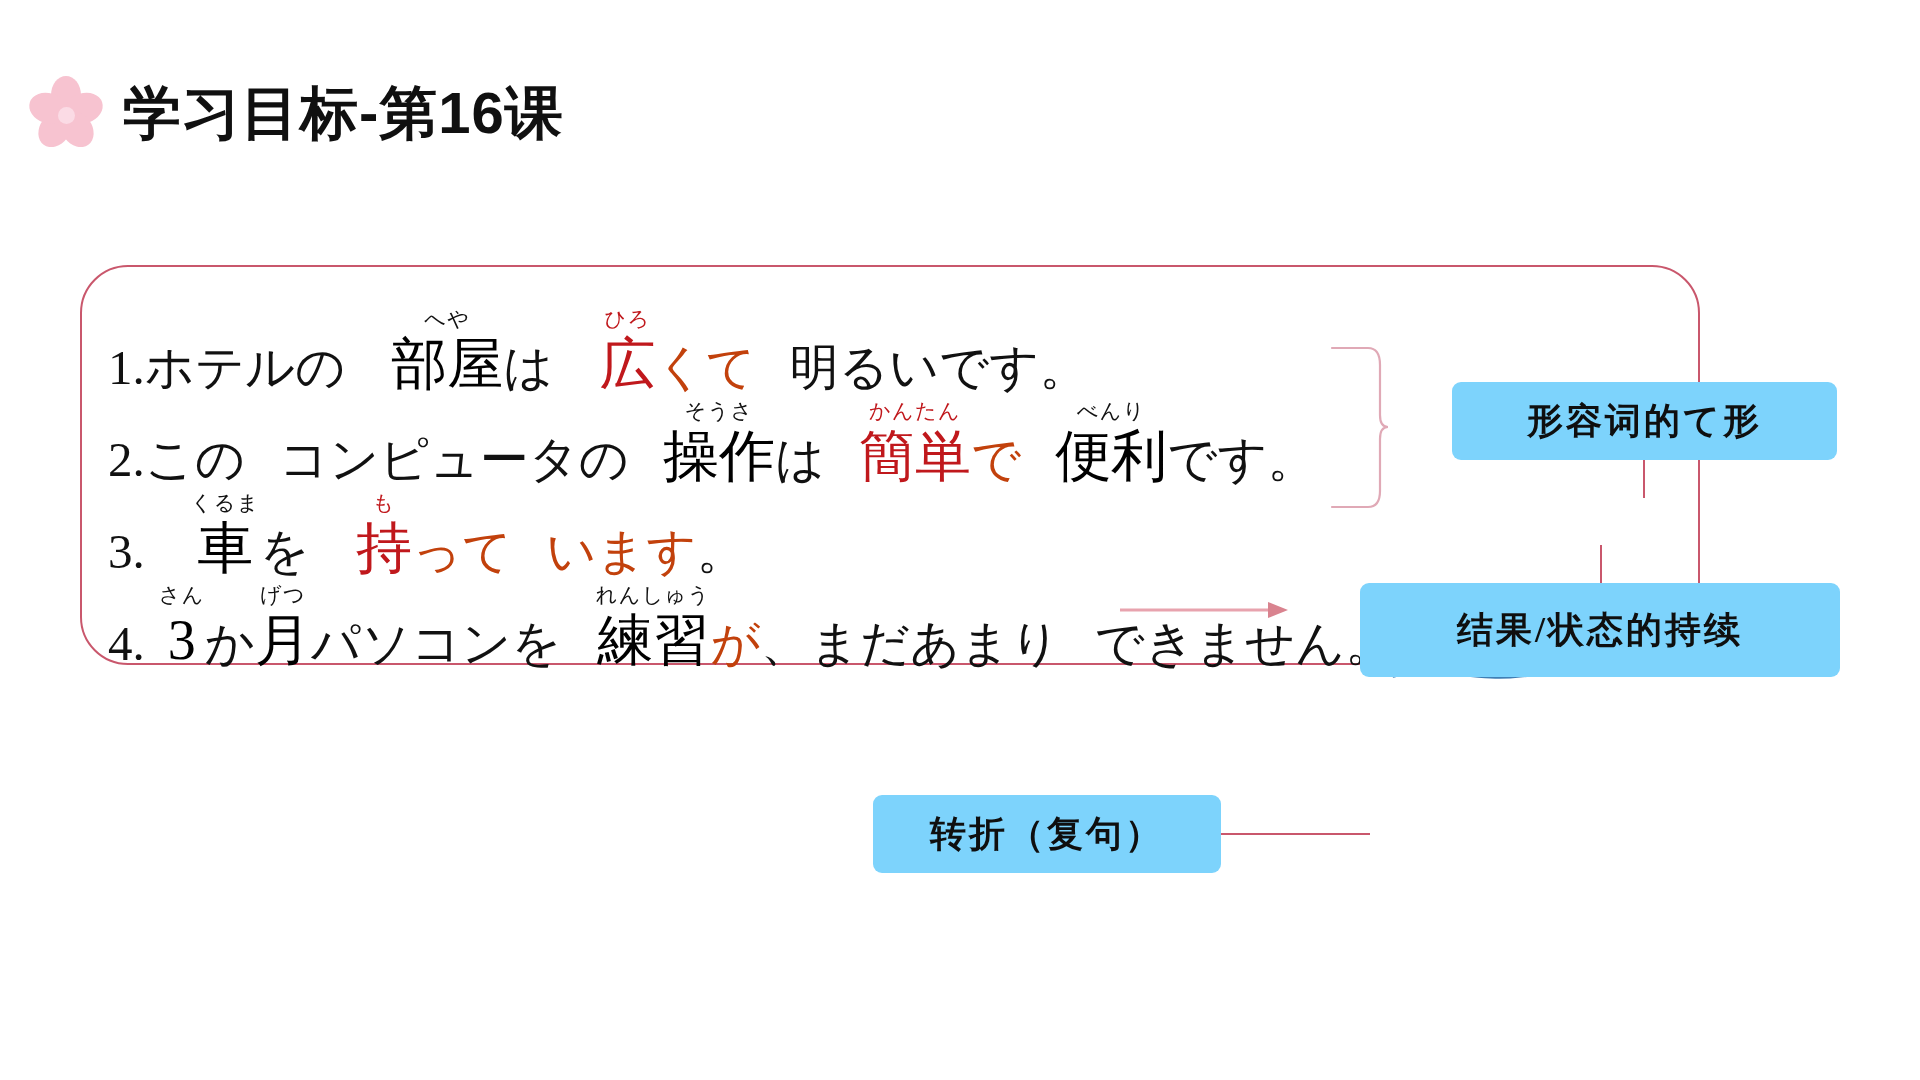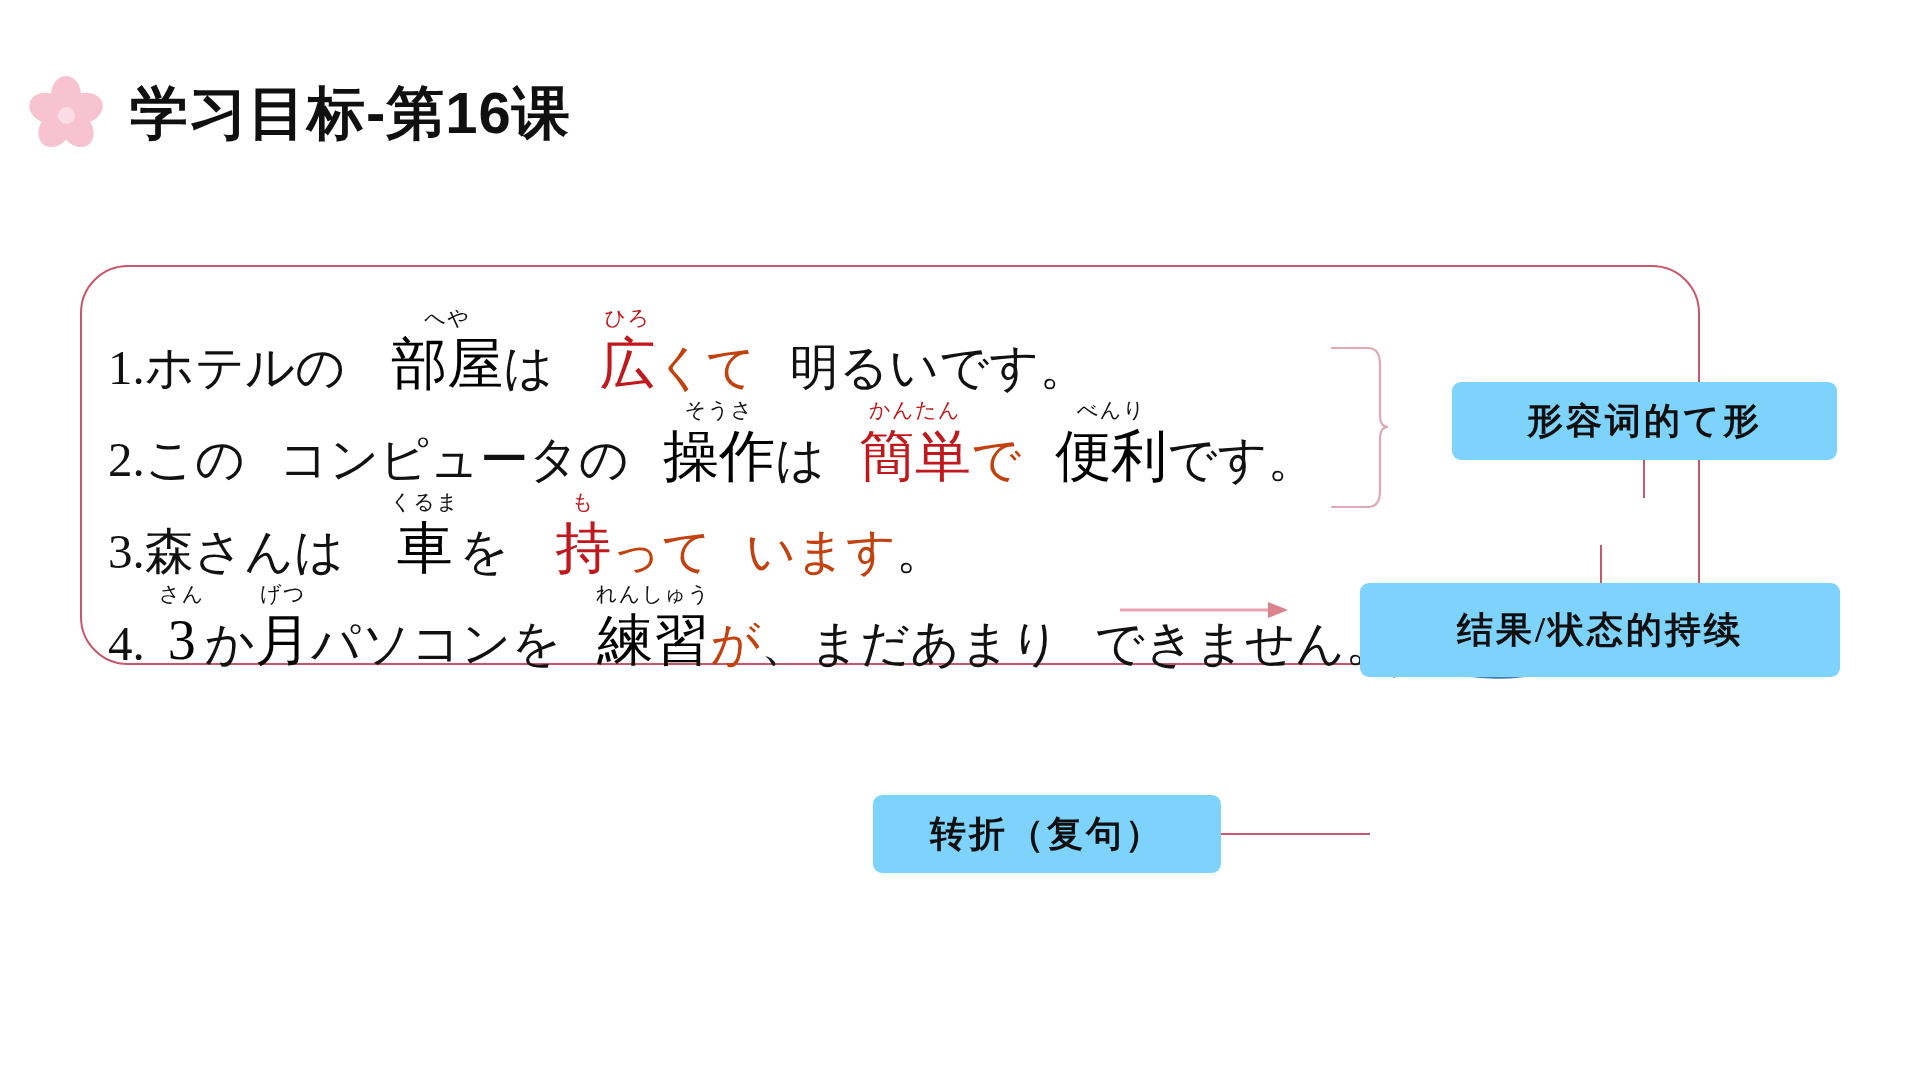--- a/index.html
+++ b/index.html
@@ -16,21 +16,21 @@
     position: relative;
   }
 
   
   #title-row {
     position: absolute;
     left: 30px;
     top: 75px;
     display: flex;
     align-items: center;
-    gap: 28px;
+    gap: 21px;
   }
 
   #sakura-icon {
     width: 72px;
     height: 72px;
     position: relative;
     flex: 0 0 auto;
   }
   #sakura-icon .petal {
     position: absolute;
@@ -109,21 +109,21 @@
     align-items: center;
     justify-content: flex-end;
     vertical-align: bottom;
   }
   .ruby .rt {
     font-size: 21px;
     line-height: 1;
     margin-bottom: 7px;
     letter-spacing: 1.5px;
     color: #111111;
-    font-family: Liberation Serif, serif;
+    font-family: Liberation Sans, sans-serif;
     white-space: nowrap;
   }
   .ruby .rt.red { color: #c0181c; }
   .ruby .rb {
     font-size: 56px;
     line-height: 1;
     white-space: nowrap;
   }
   .ruby .rb.red { color: #c0181c; }
 
@@ -275,21 +275,20 @@
     <span class="gap-md"></span>
     <span class="ruby">
       <span class="rt">べんり</span>
       <span class="rb">便利</span>
     </span>
     <span class="seg">です。</span>
   </div>
 
   <div class="sentence-line">
     <span class="seg">3.</span>
-    <span class="seg">森さんは</span>
     <span class="gap-lg"></span>
     <span class="ruby">
       <span class="rt">くるま</span>
       <span class="rb">車</span>
     </span>
     <span class="seg">を</span>
     <span class="gap-lg"></span>
     <span class="ruby">
       <span class="rt red">も</span>
       <span class="rb red">持</span>

